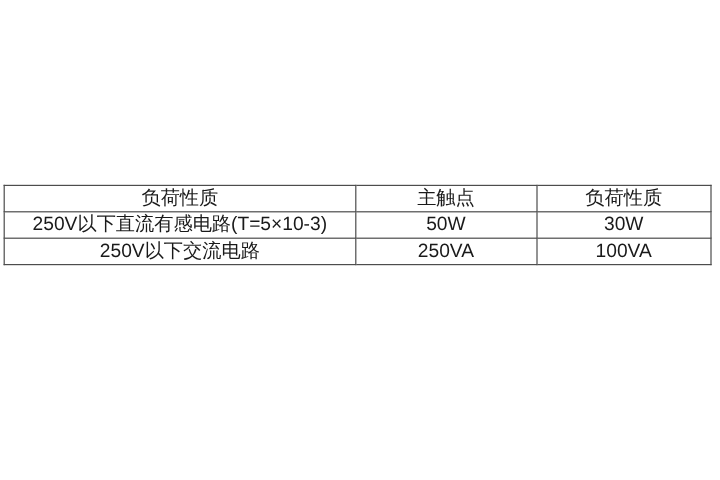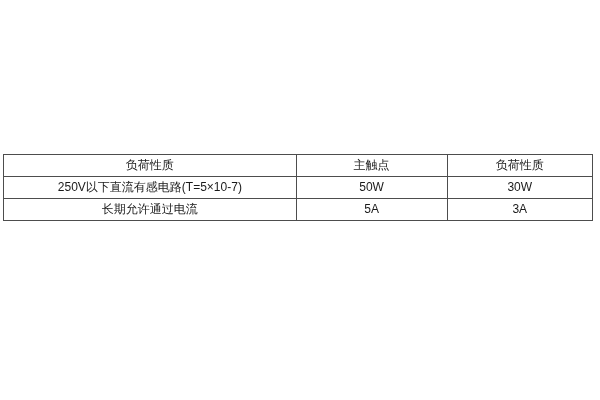--- a/index.html
+++ b/index.html
@@ -22,21 +22,21 @@
   .table-wrap{
     position:absolute;
     left:3px;
     top:154px;
     width:590px;
   }
   table.spec-table{
     width:100%;
     border-collapse:collapse;
     table-layout:fixed;
-    font-size:12px;
+    font-size:16px;
     color:var(--text-color);
   }
   .spec-table th,
   .spec-table td{
     border:1px solid var(--border-color);
     height:21px;
     padding:0 4px;
     text-align:center;
     vertical-align:middle;
     font-weight:normal;
@@ -60,24 +60,24 @@
     </colgroup>
     <thead>
       <tr>
         <th>负荷性质</th>
         <th>主触点</th>
         <th>负荷性质</th>
       </tr>
     </thead>
     <tbody>
       <tr>
-        <td>250V以下直流有感电路(T=5×10-7)</td>
+        <td>250V以下直流有感电路(T=5×10-3)</td>
         <td>50W</td>
         <td>30W</td>
       </tr>
       <tr>
-        <td>长期允许通过电流</td>
-        <td>5A</td>
-        <td>3A</td>
+        <td>250V以下交流电路</td>
+        <td>250VA</td>
+        <td>100VA</td>
       </tr>
     </tbody>
   </table>
 </div>
 
 </body></html>

